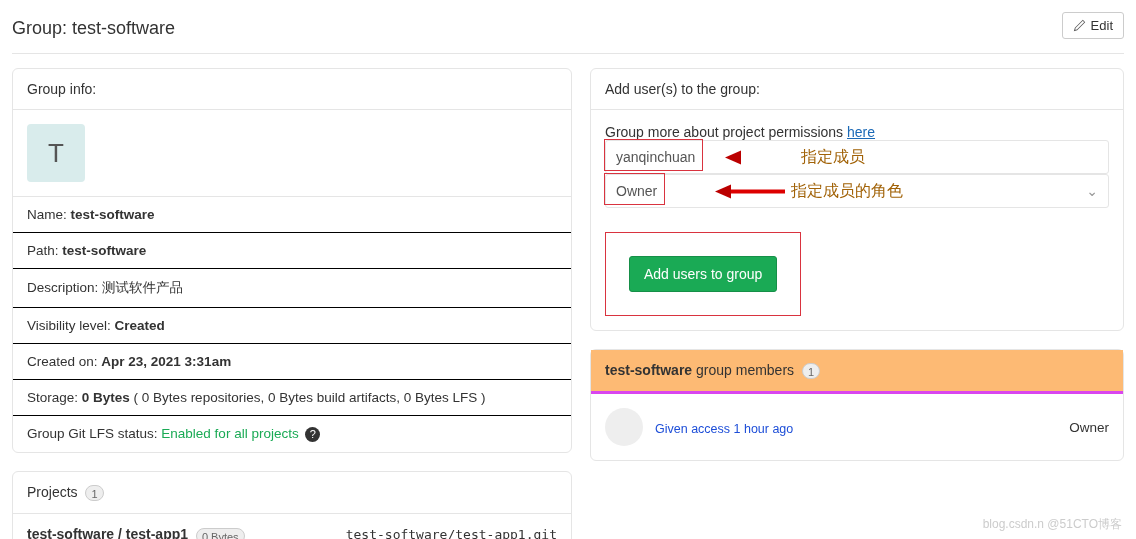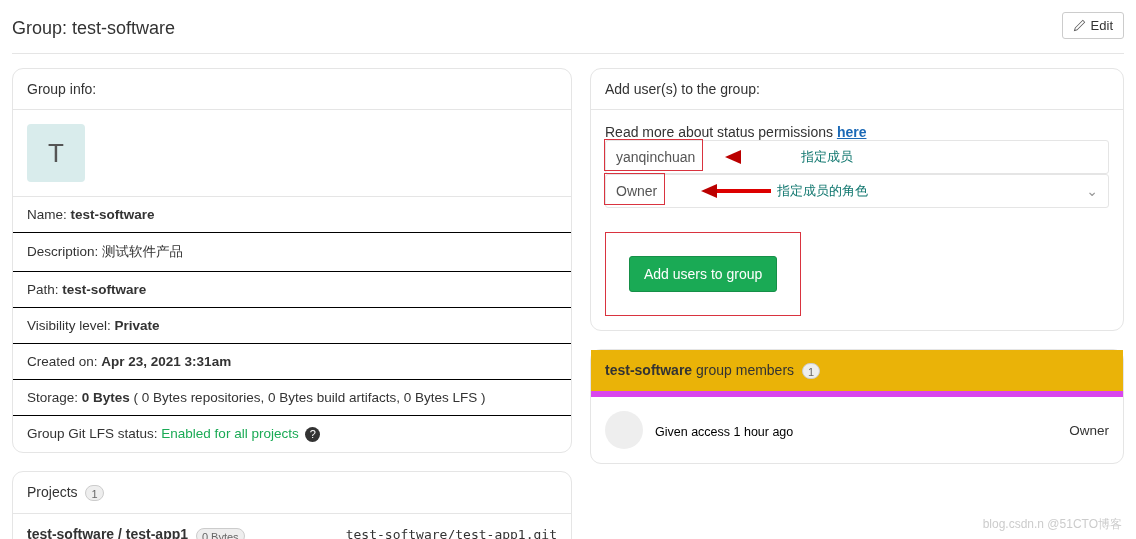--- a/index.html
+++ b/index.html
@@ -4,49 +4,49 @@
 <style>
 *{box-sizing:border-box;margin:0;padding:0}
 body{font-family:-apple-system,BlinkMacSystemFont,"Segoe UI",Helvetica,Arial,sans-serif;font-size:14px;color:#333;background:#fff;padding:8px 12px;width:1136px}
 .header-row{display:flex;align-items:flex-end;justify-content:space-between;padding:4px 0 14px}
 .header-row h2{font-size:18px;font-weight:400;color:#333}
 .btn{display:inline-flex;align-items:center;gap:5px;background:#fff;border:1px solid #ccc;border-radius:3px;padding:5px 10px;font-size:13px;color:#333;cursor:pointer}
 hr.top{border:none;border-top:1px solid #e5e5e5;margin:0 0 14px}
 .cols{display:flex;gap:18px;align-items:flex-start}
 .left{width:560px}
 .right{flex:1}
-.panel{border:1px solid #e5e5e5;border-radius:11px;margin-bottom:18px;background:#fff}
+.panel{border:1px solid #e5e5e5;border-radius:6px;margin-bottom:18px;background:#fff}
 .panel-head{padding:12px 14px;border-bottom:1px solid #e5e5e5;font-size:14px;color:#333}
 .panel-body{padding:14px}
 .avatar{width:58px;height:58px;background:#d9ecec;border-radius:4px;display:flex;align-items:center;justify-content:center;font-size:26px;color:#555;margin:14px}
 .info-list{border-top:1px solid #e5e5e5}
 .info-row{padding:10px 14px;border-bottom:1px solid #000000;font-size:13.5px;color:#333}
 .info-row:last-child{border-bottom:none}
 .info-row b{font-weight:600}
 .lfs{color:#1aaa55;font-weight:400}
 .q-icon{display:inline-flex;width:15px;height:15px;border-radius:50%;background:#333;color:#fff;font-size:11px;align-items:center;justify-content:center;margin-left:3px;vertical-align:middle}
 .proj-head{padding:12px 14px;border-bottom:1px solid #e5e5e5}
 .badge{display:inline-block;min-width:16px;padding:0 5px;height:16px;line-height:16px;background:#eee;border:1px solid #ccc;color:#666;font-size:11px;border-radius:9px;text-align:center;vertical-align:middle;margin-left:4px}
 .proj-row{display:flex;justify-content:space-between;align-items:center;padding:12px 14px}
 .proj-path{font-family:Menlo,Consolas,monospace;font-size:13px;color:#333}
-.perm-link{color:#1b69b6;font-weight:700}
+.perm-link{color:#1b69b6;font-weight:400}
 .form-row{position:relative;margin-top:0}
 .input-like{border:1px solid #e5e5e5;border-radius:3px;padding:8px 10px;font-size:14px;color:#555;background:#fff;width:100%}
 .input-like.select{display:flex;justify-content:space-between;align-items:center}
 .redbox{position:absolute;left:-1px;top:-1px;border:1px solid #d9333f;padding:7px 9px;pointer-events:none;z-index:2;background:transparent}
 .arrow-wrap{position:absolute;left:120px;top:50%;transform:translateY(-50%);display:flex;align-items:center;gap:6px;z-index:3}
-.ann{color:#0f766e;font-size:13px;white-space:nowrap}
+.ann{color:#a16207;font-size:16px;white-space:nowrap}
 .btn-green{background:#1aaa55;border:1px solid #168f48;color:#fff;padding:9px 14px;border-radius:3px;font-size:14px;cursor:pointer}
 .redwrap{display:inline-block;border:1px solid #d9333f;padding:23px}
 .chev{color:#999}
-.mem-head{display:flex;justify-content:space-between;align-items:center;padding:12px 14px;border-bottom:6px solid #d946ef;background:#eab308}
+.mem-head{display:flex;justify-content:space-between;align-items:center;padding:12px 14px;border-bottom:3px solid #d946ef;background:#fdba74}
 .mem-body{display:flex;align-items:center;padding:14px;gap:12px}
 .uavatar{width:38px;height:38px;border-radius:50%;background:#eee}
 .its-you{background:#1aaa55;color:#fff;font-size:11px;padding:1px 6px;border-radius:3px;margin-left:4px}
-.sub{color:#000000;font-size:12.5px;margin-top:4px}
+.sub{color:#1d4ed8;font-size:12.5px;margin-top:4px}
 .role{margin-left:auto;color:#333;font-size:13.5px}
 .watermark{position:absolute;right:14px;bottom:6px;font-size:12px;color:#ccc}
 </style>
 </head>
 <body>
 
 <div class="header-row">
   <h2>
     <span>Group:</span>
     <span>test-software</span>
@@ -62,43 +62,43 @@
 
 <div class="cols">
   <div class="left">
     <div class="panel">
       <div class="panel-head">Group info:</div>
       <div class="avatar">
           <span>T</span>
         </div>
       <div class="info-list">
         <div class="info-row"><span>Name:</span> <b>test-software</b></div>
+        <div class="info-row"><span>Path:</span> <b>test-software</b></div>
         <div class="info-row"><span>Description:</span> <span>测试软件产品</span></div>
-        <div class="info-row"><span>Path:</span> <b>test-software</b></div>
-        <div class="info-row"><span>Visibility level:</span> <b>Private</b></div>
+        <div class="info-row"><span>Visibility level:</span> <b>Created</b></div>
         <div class="info-row"><span>Created on:</span> <b>Apr 23, 2021 3:31am</b></div>
         <div class="info-row"><span>Storage:</span> <b>0 Bytes</b> <span>( 0 Bytes repositories, 0 Bytes build artifacts, 0 Bytes LFS )</span></div>
         <div class="info-row"><span>Group Git LFS status:</span> <span class="lfs">Enabled for all projects</span> <span class="q-icon">?</span></div>
       </div>
     </div>
 
     <div class="panel">
       <div class="proj-head"><span>Projects</span> <span class="badge">1</span></div>
       <div class="proj-row">
         <div><b>test-software / test-app1</b> <span class="badge">0 Bytes</span></div>
         <div class="proj-path">test-software/test-app1.git</div>
       </div>
     </div>
   </div>
 
   <div class="right">
     <div class="panel">
       <div class="panel-head">Add user(s) to the group:</div>
       <div class="panel-body">
-        <div><span>Read more about status permissions</span> <a href="#" class="perm-link">here</a></div>
+        <div><span>Group more about project permissions</span> <a href="#" class="perm-link">here</a></div>
 
         <div class="form-row">
           <div class="input-like"><span>yanqinchuan</span></div>
           <span class="redbox"><span style="visibility:hidden">yanqinchuan</span></span>
           <div class="arrow-wrap">
             <svg width="70" height="20" viewBox="0 0 70 20">
                 <defs>
                   <linearGradient id="g1" x1="0" x2="1">
                     <stop offset="0" stop-color="#b00"></stop>
                     <stop offset="1" stop-color="#f33"></stop>
@@ -110,21 +110,21 @@
             <span class="ann">指定成员</span>
           </div>
         </div>
 
         <div class="form-row">
           <div class="input-like select">
               <span>Owner</span>
               <span class="chev">⌄</span>
             </div>
           <span class="redbox"><span style="visibility:hidden">Owner</span></span>
-          <div class="arrow-wrap" style="left:96px">
+          <div class="arrow-wrap" style="left:110px">
             <svg width="70" height="20" viewBox="0 0 70 20">
                 <path d="M70 10 L12 10" stroke="#d00" stroke-width="4"></path>
                 <path d="M0 10 L16 3 L16 17 Z" fill="#b00"></path>
               </svg>
             <span class="ann">指定成员的角色</span>
           </div>
         </div>
 
         <div style="margin-top:24px">
           <span class="redwrap">

